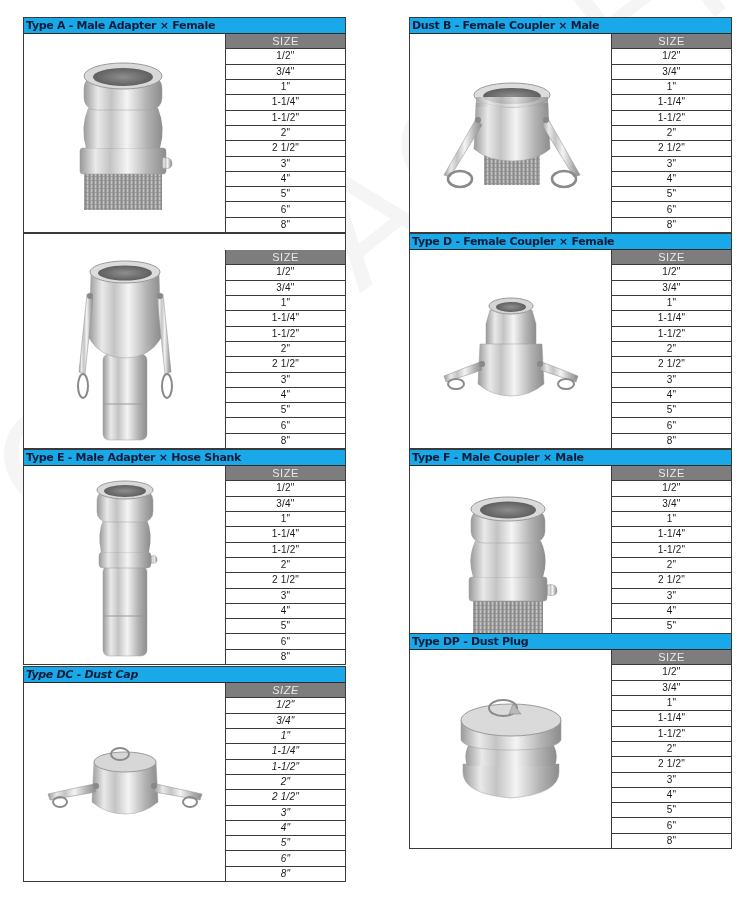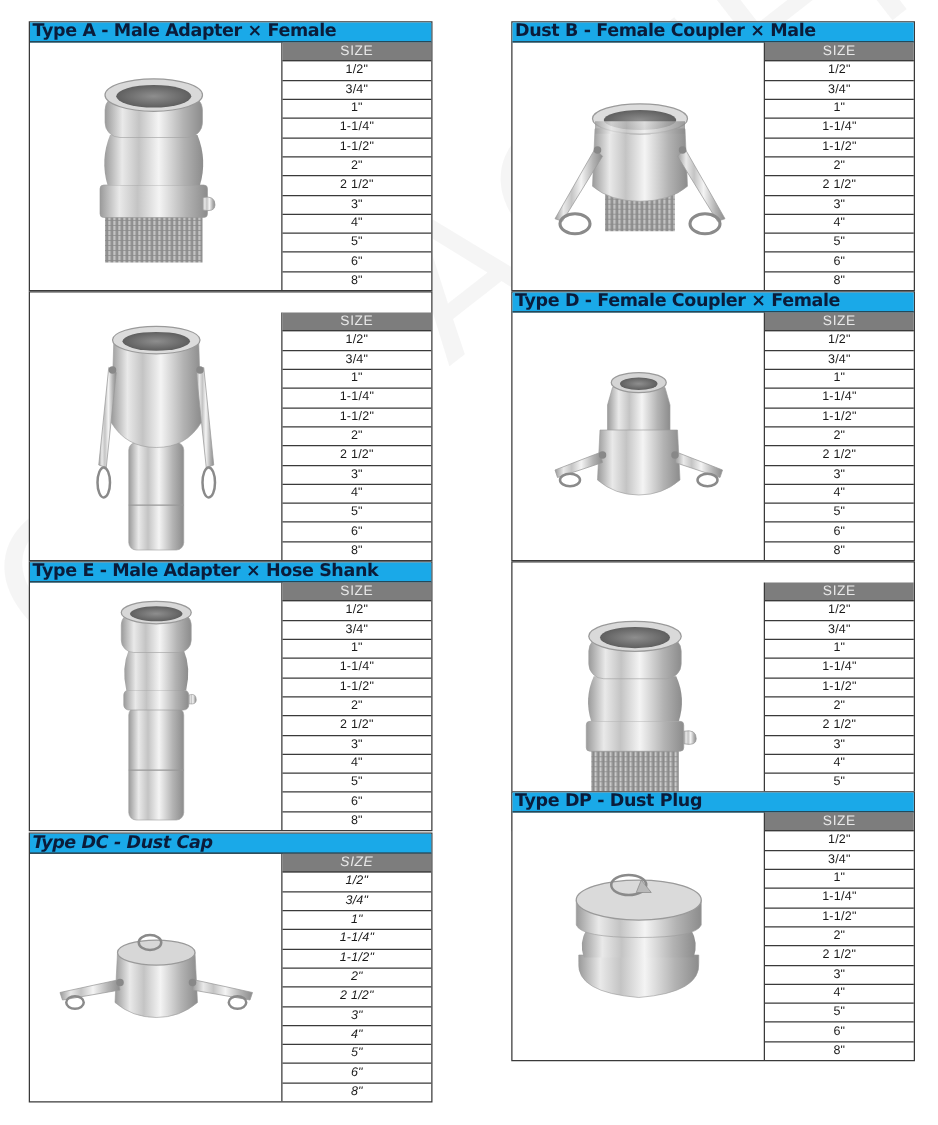--- a/index.html
+++ b/index.html
@@ -13,21 +13,21 @@
       border: 1px solid #3a3a3a;
       background: #fff;
     }
     .block .title {
       position: absolute; left: 0; top: 0; right: 0;
       height: 16px;
       background: #1aa9e8;
       border-bottom: 1px solid #2a2a2a;
       font-family: "DejaVu Sans", sans-serif;
       font-weight: bold;
-      font-size: 14px;
+      font-size: 11px;
       line-height: 15px;
       color: #0b1c3a;
       padding-left: 2px;
       white-space: nowrap;
       letter-spacing: -0.3px;
     }
     .block .image-area {
       position: absolute; left: 0; top: 16px;
       width: 202px; bottom: 0;
       display: flex; align-items: center; justify-content: center;
@@ -259,20 +259,21 @@
     <div class="cell">2 1/2"</div>
     <div class="cell">3"</div>
     <div class="cell">4"</div>
     <div class="cell">5"</div>
     <div class="cell">6"</div>
     <div class="cell">8"</div>
   </div>
 </div>
 
 <div class="block" style="left:409px; top:449px;">
+  <div class="title">Type F - Male Coupler × Male</div>
   <div class="image-area">
     <svg class="part" width="120" height="160" viewBox="0 0 120 160">
       <rect x="22" y="112" width="70" height="40" fill="url(#thread)"></rect>
       <rect x="18" y="92" width="78" height="24" rx="3" fill="url(#steel)" stroke="#9a9a9a" stroke-width="0.5"></rect>
       <path d="M96 100 q10 -2 10 6 q0 6 -10 4z" fill="url(#steel)" stroke="#999" stroke-width="0.6"></path>
       <path d="M24 56 Q16 74 22 92 L92 92 Q98 74 90 56 Z" fill="url(#steel)"></path>
       <rect x="20" y="24" width="74" height="34" rx="12" fill="url(#steel)" stroke="#a0a0a0" stroke-width="0.5"></rect>
       <ellipse cx="57" cy="24" rx="37" ry="12" fill="#d9d9d9" stroke="#9a9a9a"></ellipse>
       <ellipse cx="57" cy="25" rx="28" ry="8.5" fill="url(#bore)"></ellipse>
     </svg>

